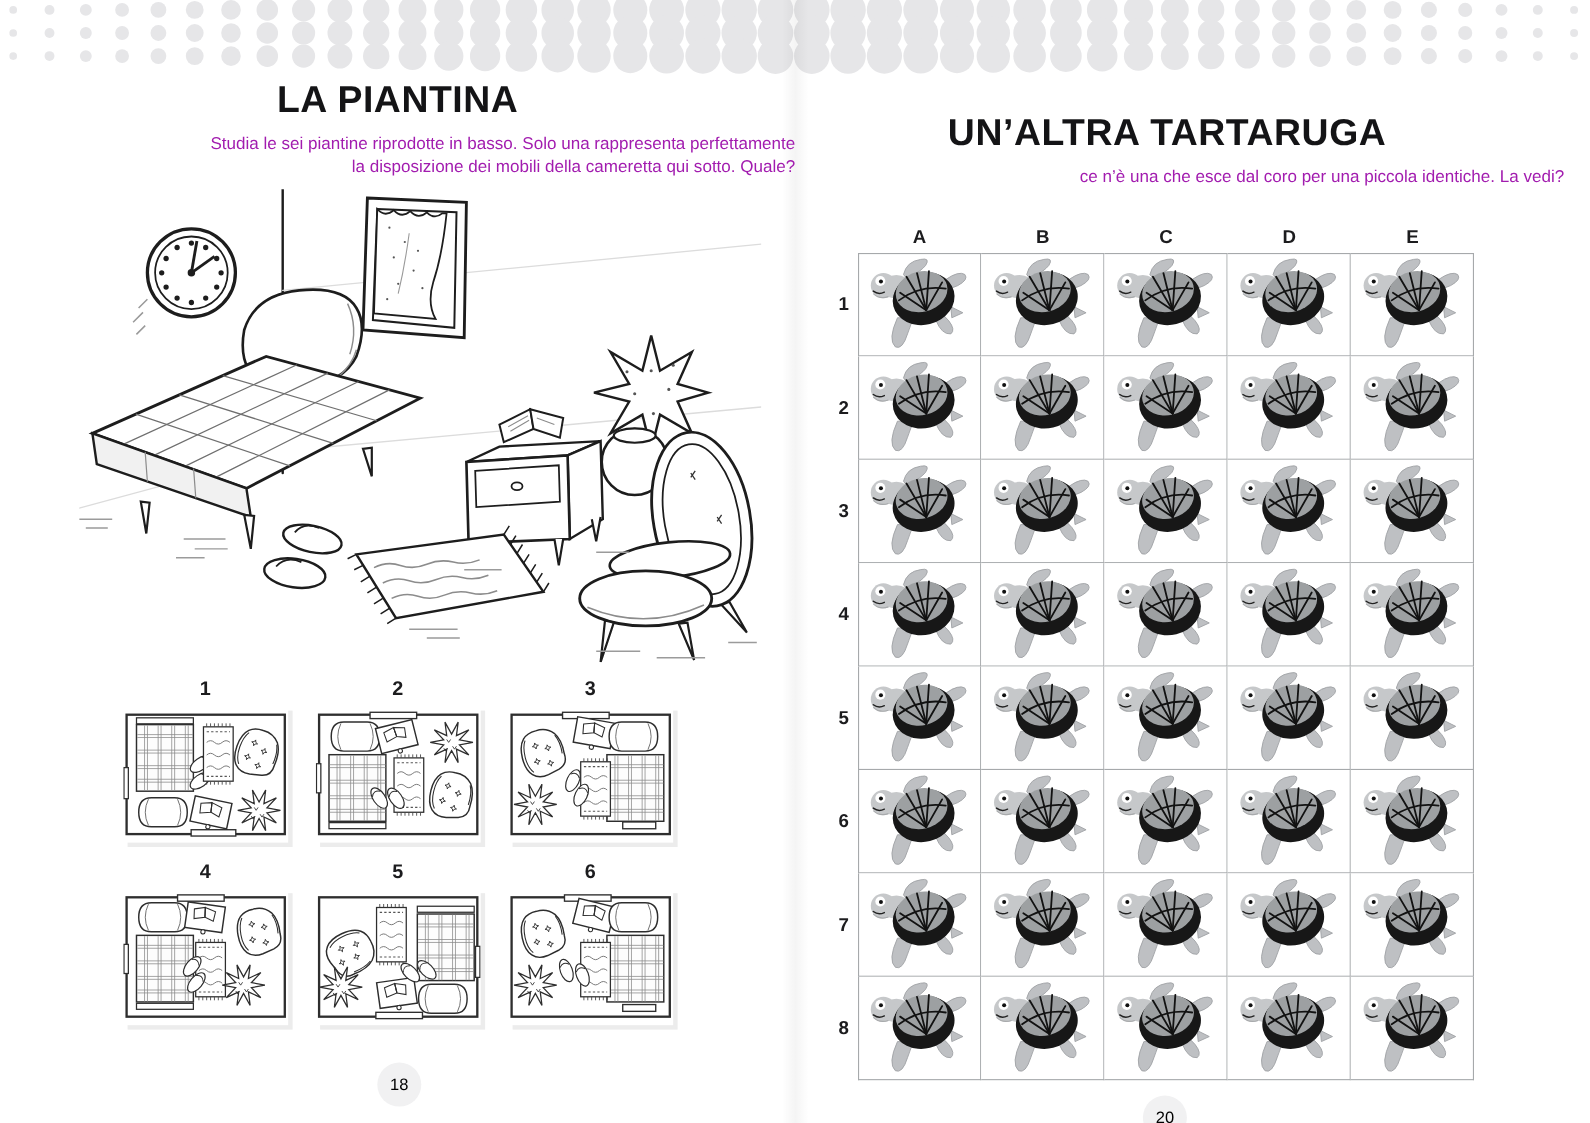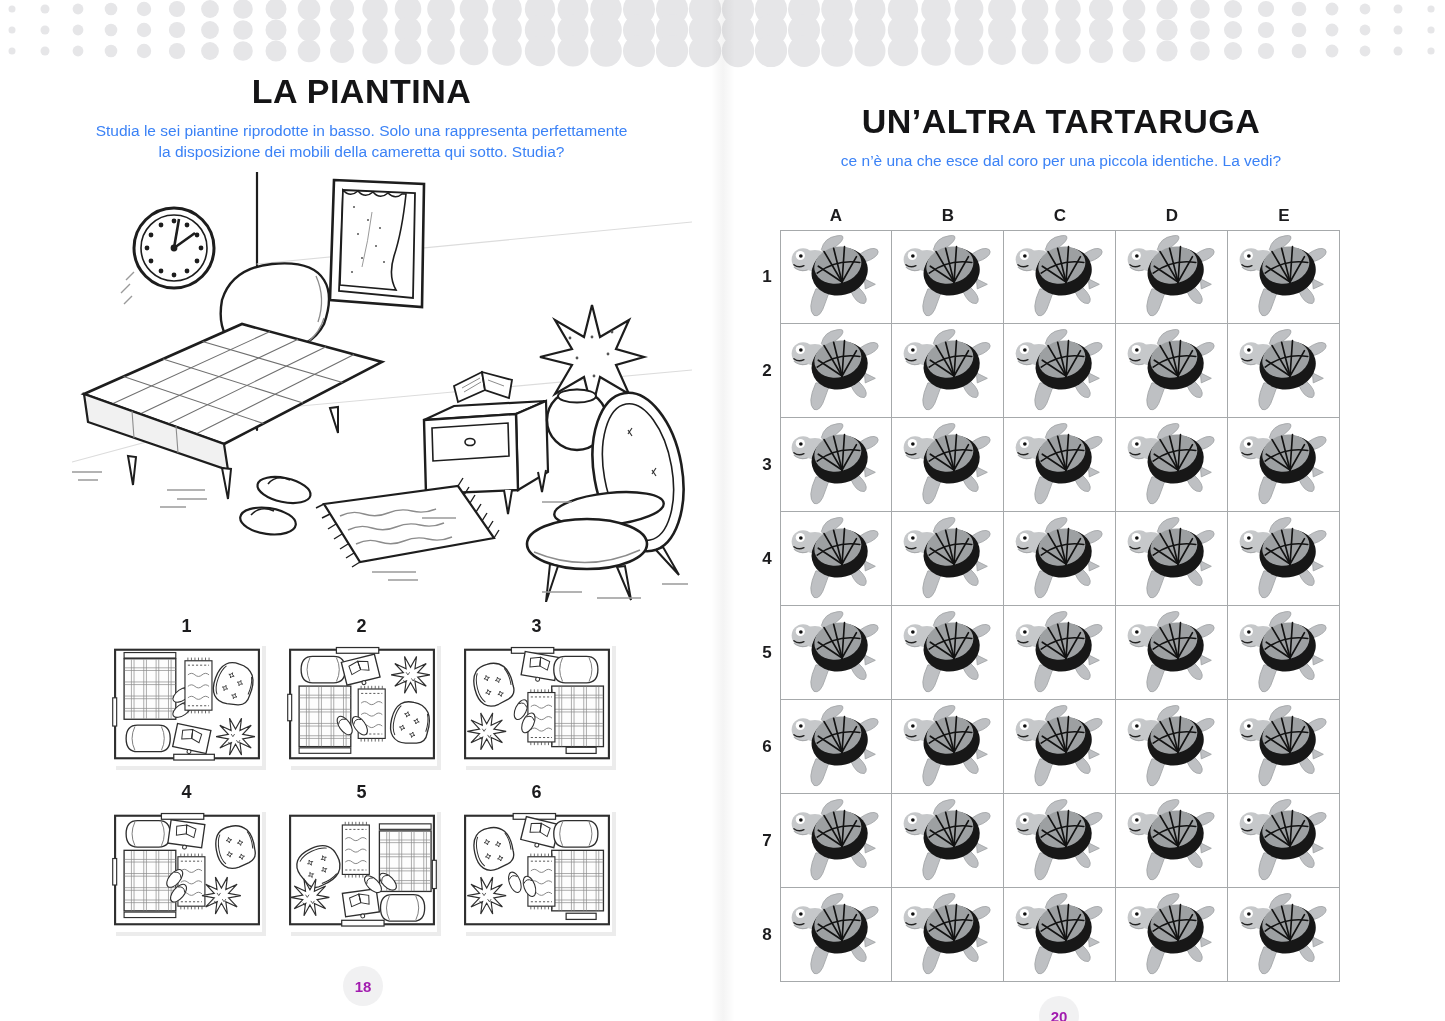--- a/index.html
+++ b/index.html
@@ -5,29 +5,29 @@
   html,body{margin:0;padding:0;background:#ffffff;overflow:hidden;}
   body{width:1445px;height:1021px;position:relative;font-family:"Liberation Sans",sans-serif;color:#1c1c1e;}
   .dot-band{position:absolute;top:0;left:0;}
   .page{position:absolute;top:0;height:1021px;}
   .page-left{left:0;width:723px;}
   .page-right{left:700px;width:722px;margin-top:30px;}
   .gutter{position:absolute;left:711px;top:0;width:24px;height:1021px;
     background:linear-gradient(90deg,rgba(0,0,0,0) 0%,rgba(0,0,0,0.045) 50%,rgba(0,0,0,0) 100%);pointer-events:none;}
   .title{position:absolute;top:72px;left:0;width:100%;text-align:center;font-size:34px;font-weight:800;
     letter-spacing:.5px;color:#141416;}
-  .instructions{position:absolute;top:120px;left:0;width:100%;text-align:center;font-size:15.5px;
-    line-height:21px;color:#3b82f6;}
+  .instructions{position:absolute;top:120px;left:0;width:100%;text-align:right;font-size:15.5px;
+    line-height:21px;color:#a21caf;}
   .room{position:absolute;top:172px;left:72px;}
   .plans{position:absolute;top:616px;left:50%;transform:translateX(-50%);width:500px;
     display:grid;grid-template-columns:repeat(3,150px);column-gap:25px;row-gap:16px;}
   .plan-label{display:block;text-align:center;font-size:18px;font-weight:800;margin:0 0 5px;}
   .plan-svg{width:150px;height:124px;display:block;box-shadow:4px 4px 0 #ececec;background:#fff;}
   .badge{position:absolute;top:966px;width:40px;height:40px;border-radius:50%;background:#f1f1f2;
-    display:flex;align-items:center;justify-content:center;font-size:15px;font-weight:700;color:#a21caf;}
+    display:flex;align-items:center;justify-content:center;font-size:15px;font-weight:400;color:#000000;}
   .badge-left{left:343px;}
   .badge-right{left:339px;}
   
   .tg{position:absolute;top:176px;left:54px;display:grid;
     grid-template-columns:26px repeat(5,112px);grid-template-rows:24px repeat(8,94px);}
   .tg-col-label{display:flex;align-items:flex-start;justify-content:center;font-weight:800;font-size:17px;}
   .tg-row-label{display:flex;align-items:center;justify-content:center;font-weight:800;font-size:17px;}
   .tg-cell{border-right:1px solid #a6a9ab;border-bottom:1px solid #a6a9ab;display:flex;
     align-items:center;justify-content:center;background:#fff;}
   .tg-cell.c0{border-left:1px solid #a6a9ab;}
@@ -259,21 +259,21 @@
     <circle cx="1398" cy="51" r="4.5" fill="#e6e6e8"></circle>
     <circle cx="1431" cy="51" r="3.6" fill="#e6e6e8"></circle>
   </svg>
 
 <div class="gutter"></div>
 
 <div class="page page-left">
   <div class="title">LA PIANTINA</div>
   <div class="instructions">
     <div>Studia le sei piantine riprodotte in basso. Solo una rappresenta perfettamente</div>
-    <div>la disposizione dei mobili della cameretta qui sotto. Studia?</div>
+    <div>la disposizione dei mobili della cameretta qui sotto. Quale?</div>
   </div>
 
   <svg class="room" width="620" height="430" viewBox="0 0 620 430">
     <g stroke="#1d1d1d" stroke-width="2.2" fill="none" stroke-linecap="round">
       <line x1="185" y1="0" x2="185" y2="258"></line>
       <line x1="185" y1="92" x2="620" y2="50" stroke="#dcdcdc" stroke-width="1.2"></line>
       <line x1="185" y1="238" x2="620" y2="198" stroke="#dcdcdc" stroke-width="1.2"></line>
       <line x1="185" y1="240" x2="0" y2="290" stroke="#dcdcdc" stroke-width="1.2"></line>
     </g>
 

